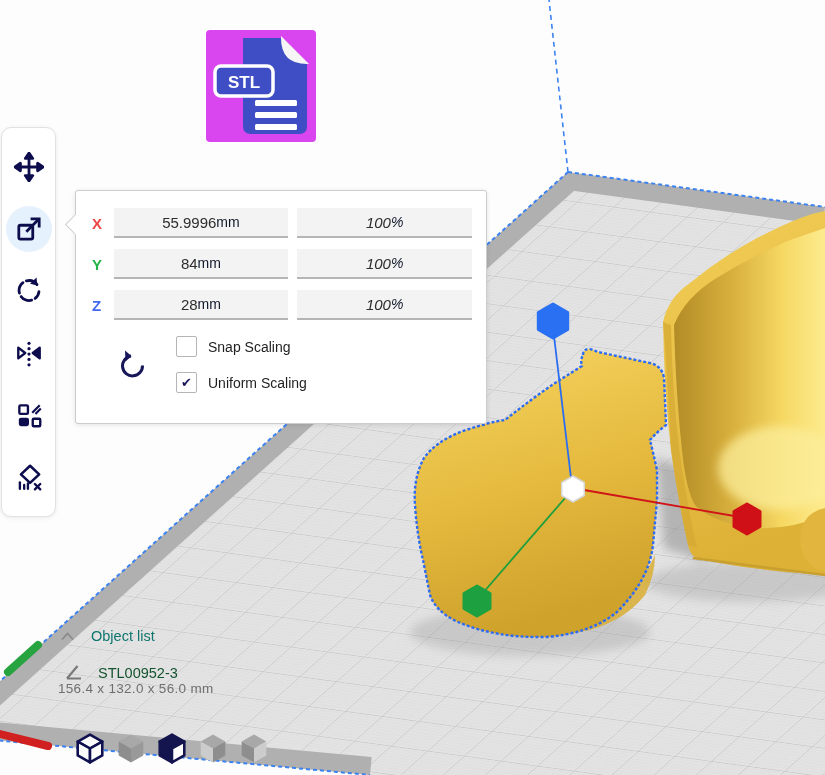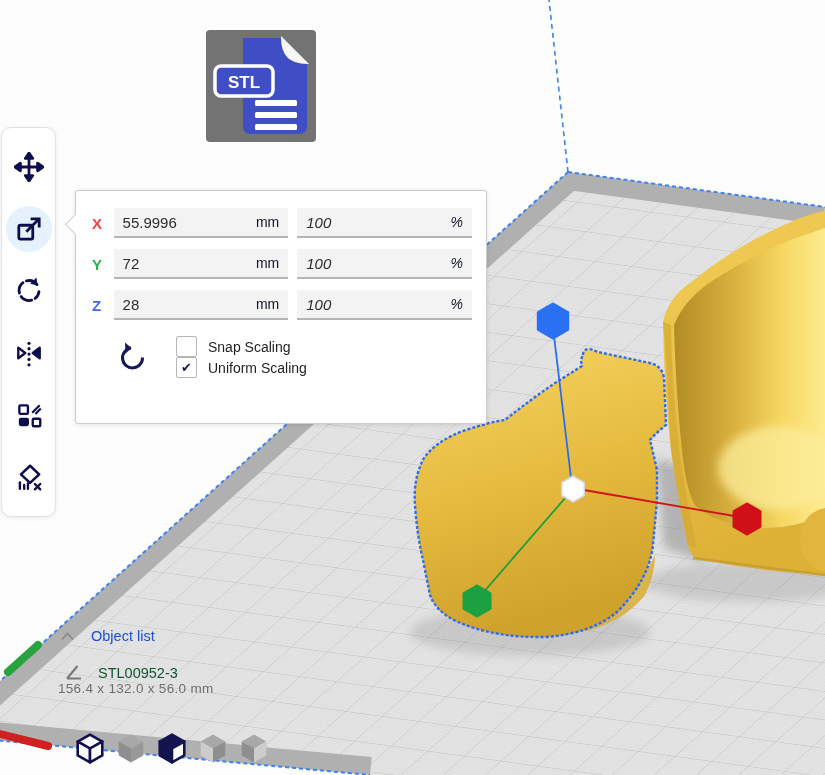--- a/index.html
+++ b/index.html
@@ -1,58 +1,58 @@
 <!DOCTYPE html>
 <html><head>
 <meta charset="utf-8">
 <style>
   html,body{margin:0;padding:0;background:#fff;}
   #screen{position:relative;width:825px;height:775px;overflow:hidden;background:#fff;
           font-family:"Liberation Sans",sans-serif;-webkit-font-smoothing:antialiased;}
   #viewport{position:absolute;inset:0;}
 
   
-  .stl-thumb{position:absolute;left:206px;top:30px;width:110px;height:112px;background:#737373;
+  .stl-thumb{position:absolute;left:206px;top:30px;width:110px;height:112px;background:#d946ef;
              border-radius:4px;display:flex;align-items:center;justify-content:center;}
 
   
   .toolbar{position:absolute;left:1px;top:127px;width:55px;height:390px;background:#fff;
            border:1px solid #e2e2e2;border-radius:10px;box-shadow:0 1px 4px rgba(0,0,0,.08);
            display:flex;flex-direction:column;align-items:center;justify-content:space-around;
            padding:8px 0;box-sizing:border-box;z-index:5;}
   .tool-btn{width:46px;height:46px;border-radius:50%;display:flex;align-items:center;justify-content:center;cursor:pointer;}
   .tool-btn.active{background:#e5f1fc;}
 
   
   .scale-panel{position:absolute;left:75px;top:190px;width:412px;height:234px;background:#fff;
                border:1px solid #ccc;border-radius:3px;box-shadow:0 1px 5px rgba(0,0,0,.10);
                z-index:6;box-sizing:border-box;padding:17px 14px 0 14px;}
   .scale-panel .notch{position:absolute;left:-8px;top:26px;width:14px;height:14px;background:#fff;
                border-left:1px solid #ccc;border-bottom:1px solid #ccc;transform:rotate(45deg);}
   .axis-row{display:flex;align-items:center;margin-bottom:11px;height:30px;}
   .axis-label{width:22px;font-size:15px;font-weight:bold;text-align:left;padding-left:2px;}
   .axis-x{color:#ee4444;} .axis-y{color:#24b445;} .axis-z{color:#4169f0;}
   .field{background:#f3f3f3;border-bottom:2px solid #b5b5b5;height:30px;display:flex;align-items:center;
-         justify-content:space-between;padding:0 9px;box-sizing:border-box;}
+         justify-content:center;padding:0 9px;box-sizing:border-box;}
   .field.mm{width:178px;margin-right:9px;}
   .field.pct{width:178px;font-style:italic;}
   .field .val{font-size:15px;color:#2d2d2d;}
   .field .unit{font-size:14px;color:#0f172a;}
   .check-section{display:flex;margin-top:16px;}
   .reset-wrap{width:86px;display:flex;align-items:center;justify-content:center;cursor:pointer;}
-  .check-col{display:flex;flex-direction:column;}
+  .check-col{display:flex;flex-direction:column;gap:15px;}
   .check-row{display:flex;align-items:center;gap:11px;cursor:pointer;}
   .checkbox{width:19px;height:19px;border:1px solid #b5b5b5;border-radius:2px;background:#fff;
             display:flex;align-items:center;justify-content:center;font-size:13px;color:#17175a;line-height:1;}
   .check-label{font-size:14px;color:#1f1f1f;}
 
   
   .objlist{position:absolute;left:60px;top:624px;z-index:5;color:#6f6f6f;}
   .objlist .hdr{display:flex;align-items:center;gap:16px;height:24px;cursor:pointer;}
-  .objlist .hdr-label{font-size:14.5px;color:#1d4ed8;}
+  .objlist .hdr-label{font-size:14.5px;color:#0f766e;}
   .objlist .item{display:flex;align-items:center;gap:15px;margin-top:16px;margin-left:4px;cursor:pointer;}
   .objlist .item-label{font-size:14.5px;color:#14532d;}
   .objlist .dims{margin-left:-2px;font-size:13.5px;color:#6f6f6f;letter-spacing:.3px;}
 
   
   .viewrow{position:absolute;left:76px;top:732px;display:flex;gap:13px;z-index:5;}
   .view-btn{width:28px;height:32px;display:flex;align-items:center;justify-content:center;cursor:pointer;}
 </style>
 </head>
 <body>
@@ -281,21 +281,21 @@
       </div>
       <div class="field pct">
         <span class="val">100</span>
         <span class="unit">%</span>
       </div>
     </div>
 
     <div class="axis-row">
       <span class="axis-label axis-y">Y</span>
       <div class="field mm">
-        <span class="val">72</span>
+        <span class="val">84</span>
         <span class="unit">mm</span>
       </div>
       <div class="field pct">
         <span class="val">100</span>
         <span class="unit">%</span>
       </div>
     </div>
 
     <div class="axis-row">
       <span class="axis-label axis-z">Z</span>

